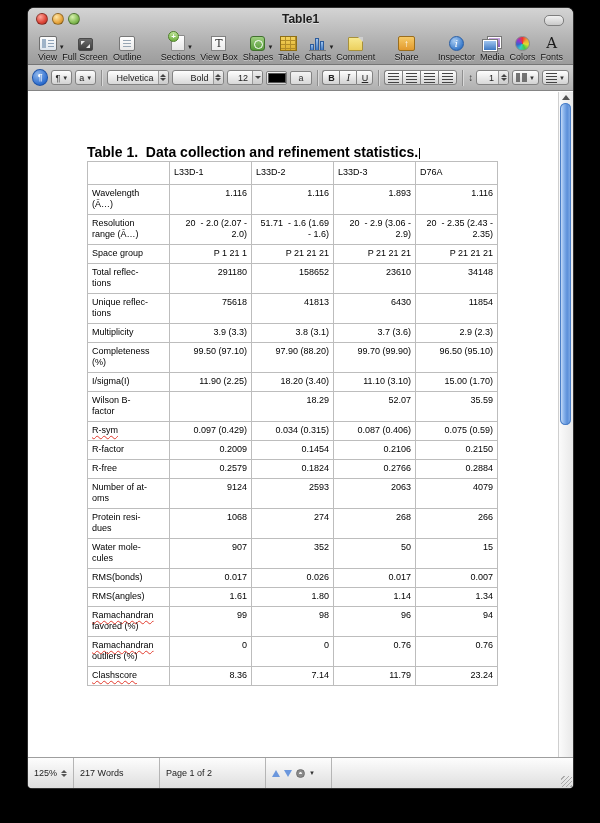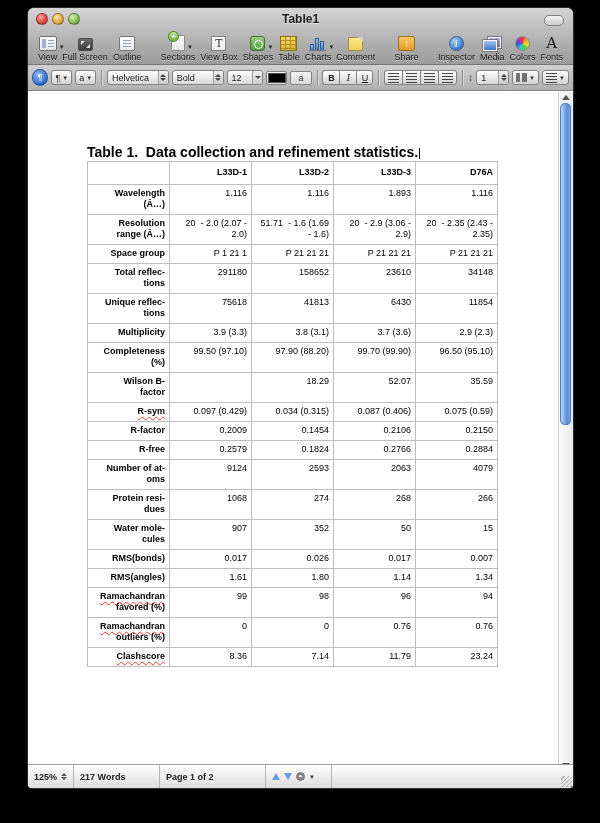--- a/index.html
+++ b/index.html
@@ -55,21 +55,21 @@
   .ic-colors{width:15px;height:15px;border-radius:50%;border:1px solid #8a8a8a;background:conic-gradient(#e33,#ea3,#dd3,#4c4,#3cc,#36c,#93c,#e33);}
   .ic-fonts{font-family:"DejaVu Serif",serif;font-size:15px;line-height:16px;color:#1a1a1a;}
 
   
   .format-bar{position:absolute;top:57px;left:0;right:0;height:26px;background:linear-gradient(#d0d0d0,#b0b0b0);border-bottom:1px solid #858585;display:flex;align-items:center;padding:0 4px;gap:3px;box-sizing:border-box;}
   .fb-sep{width:1px;height:16px;background:#8f8f8f;box-shadow:1px 0 0 #d9d9d9;margin:0 2px;}
   .fb-btn{height:15px;border:1px solid #828282;border-radius:3px;background:linear-gradient(#fefefe,#d2d2d2);font-size:9px;color:#222;display:flex;align-items:center;justify-content:center;padding:0 3px;gap:2px;box-sizing:border-box;}
   .fb-caret{font-size:6px;color:#333;}
   .fb-round{width:15px;height:15px;border-radius:50%;background:radial-gradient(circle at 35% 30%,#8fb6ea,#2f6fd0 70%,#1f54a8);border:1px solid #1f54a8;color:#fff;font-size:9px;line-height:14px;text-align:center;}
   .fb-select{height:15px;border:1px solid #828282;border-radius:3px;background:linear-gradient(#fefefe,#d8d8d8);display:flex;align-items:center;font-size:9px;color:#222;box-sizing:border-box;}
-  .fb-select .val{flex:1;padding:0 4px;white-space:nowrap;overflow:hidden;}
+  .fb-select .val{flex:1;padding:0 4px;white-space:nowrap;overflow:hidden;text-align:right;}
   .stepper{width:9px;align-self:stretch;border-left:1px solid #9a9a9a;display:flex;flex-direction:column;align-items:center;justify-content:center;gap:1px;background:linear-gradient(#eee,#ccc);border-radius:0 2px 2px 0;}
   .stp-up{width:0;height:0;border-left:3px solid transparent;border-right:3px solid transparent;border-bottom:3px solid #444;}
   .stp-dn{width:0;height:0;border-left:3px solid transparent;border-right:3px solid transparent;border-top:3px solid #444;}
   .fb-well{width:22px;height:14px;border:1px solid #828282;border-radius:2px;background:linear-gradient(#f4f4f4,#d8d8d8);display:flex;align-items:center;justify-content:center;box-sizing:border-box;}
   .fb-well .swatch{width:16px;height:8px;background:#000;border:1px solid #555;}
   .fb-well.hl{font-size:9px;color:#333;}
   .seg{display:flex;}
   .seg .fb-btn{border-radius:0;border-right-width:0;min-width:17px;}
   .seg .fb-btn:first-child{border-radius:3px 0 0 3px;}
   .seg .fb-btn:last-child{border-radius:0 3px 3px 0;border-right-width:1px;}
@@ -77,36 +77,36 @@
   .cols-ic{width:11px;height:9px;background:linear-gradient(to right,#555 0 4px,transparent 4px 6px,#555 6px 10px);opacity:.8;}
   .list-ic{width:11px;height:10px;background:repeating-linear-gradient(to bottom,#444 0 1px,transparent 1px 3px);}
   .lsp-ic{font-size:10px;color:#333;line-height:10px;}
 
   
   .content{position:absolute;top:84px;left:0;right:0;bottom:16px;background:#fff;overflow:hidden;}
   .page-title{position:absolute;left:59px;top:52px;font-size:14px;font-weight:bold;color:#000;white-space:pre;}
   .cursor{display:inline-block;width:1px;height:11px;background:#000;vertical-align:-2px;margin-left:1px;}
   table.stats{position:absolute;left:59px;top:69px;width:411px;border-collapse:collapse;table-layout:fixed;}
   table.stats th,table.stats td{border:1px solid #bdbdbd;font-size:9px;line-height:11px;padding:3px 4px 4px;vertical-align:top;white-space:pre;color:#000;}
-  table.stats th{font-weight:bold;text-align:right;}
+  table.stats th{font-weight:normal;text-align:left;}
   table.stats td.val{text-align:right;font-weight:normal;}
   table.stats thead th{padding-top:5px;padding-bottom:6px;}
   .sq{text-decoration:underline;text-decoration-style:wavy;text-decoration-color:#e23b2e;text-decoration-thickness:1px;text-underline-offset:2px;}
 
   
   .vscroll{position:absolute;top:0;right:0;bottom:0;width:15px;border-left:1px solid #cfcfcf;background:linear-gradient(to right,#fbfbfb,#e8e8e8);box-sizing:border-box;}
   .sb-arrow{position:absolute;left:0;right:0;height:11px;display:flex;align-items:center;justify-content:center;}
   .sb-arrow.up{top:0;}
   .sb-arrow.down{bottom:1px;}
   .sb-tri-up{width:0;height:0;border-left:4px solid transparent;border-right:4px solid transparent;border-bottom:5px solid #555;}
   .sb-tri-dn{width:0;height:0;border-left:4px solid transparent;border-right:4px solid transparent;border-top:5px solid #555;}
   .sb-thumb{position:absolute;left:1px;right:2px;top:11px;height:322px;border-radius:6px;background:linear-gradient(to right,#d7e6fa,#8ab4ec 35%,#5b8fd9 65%,#86b0e8);box-shadow:inset 0 0 0 1px #4a7ec6;}
 
   
-  .statusbar{position:absolute;left:0;right:0;bottom:0;height:24px;background:linear-gradient(#fdfdfd,#dedede);border-top:1px solid #9e9e9e;display:flex;align-items:center;font-size:9px;color:#222;box-sizing:border-box;font-weight:bold;}
+  .statusbar{position:absolute;left:0;right:0;bottom:0;height:31px;background:linear-gradient(#fdfdfd,#dedede);border-top:1px solid #9e9e9e;display:flex;align-items:center;font-size:9px;color:#222;box-sizing:border-box;}
   .st-seg{height:100%;display:flex;align-items:center;border-right:1px solid #b5b5b5;padding:0 6px;gap:4px;box-sizing:border-box;}
   .zoom-stepper{display:flex;flex-direction:column;gap:1px;align-items:center;}
   .zoom-stepper i{display:block;width:0;height:0;border-left:3px solid transparent;border-right:3px solid transparent;}
   .zoom-stepper .u{border-bottom:3px solid #555;}
   .zoom-stepper .d{border-top:3px solid #555;}
   .pg-tri-up{width:0;height:0;border-left:4px solid transparent;border-right:4px solid transparent;border-bottom:7px solid #6b97dd;}
   .pg-tri-dn{width:0;height:0;border-left:4px solid transparent;border-right:4px solid transparent;border-top:7px solid #6b97dd;}
   .gear{width:9px;height:9px;border-radius:50%;background:radial-gradient(circle at 50% 45%,#f2f2f2 0 20%,#8a8a8a 25%);border:1px solid #6e6e6e;box-sizing:border-box;}
   .grip{position:absolute;right:1px;bottom:1px;width:11px;height:11px;background:repeating-linear-gradient(135deg,transparent 0 2px,#ababab 2px 3px);}
 </style>
@@ -372,20 +372,27 @@
             </tr>
             <tr>
               <th>Completeness
 (%)</th>
               <td class="val">99.50 (97.10)</td>
               <td class="val">97.90 (88.20)</td>
               <td class="val">99.70 (99.90)</td>
               <td class="val">96.50 (95.10)</td>
             </tr>
             <tr>
+              <th>I/sigma(I)</th>
+              <td class="val">11.90 (2.25)</td>
+              <td class="val">18.20 (3.40)</td>
+              <td class="val">11.10 (3.10)</td>
+              <td class="val">15.00 (1.70)</td>
+            </tr>
+            <tr>
               <th>Wilson B-
 factor</th>
               <td class="val"></td>
               <td class="val">18.29</td>
               <td class="val">52.07</td>
               <td class="val">35.59</td>
             </tr>
             <tr>
               <th><span class="sq">R-sym</span></th>
               <td class="val">0.097 (0.429)</td>

